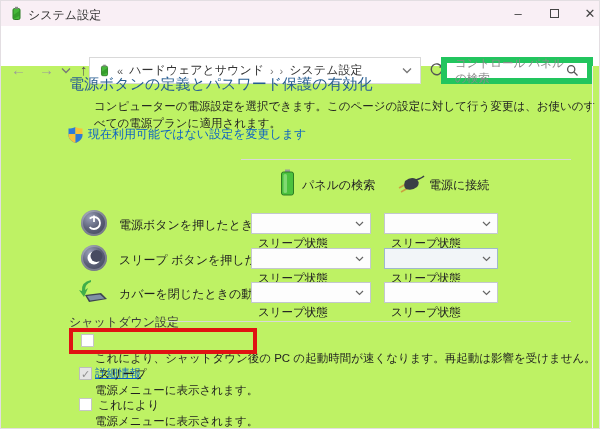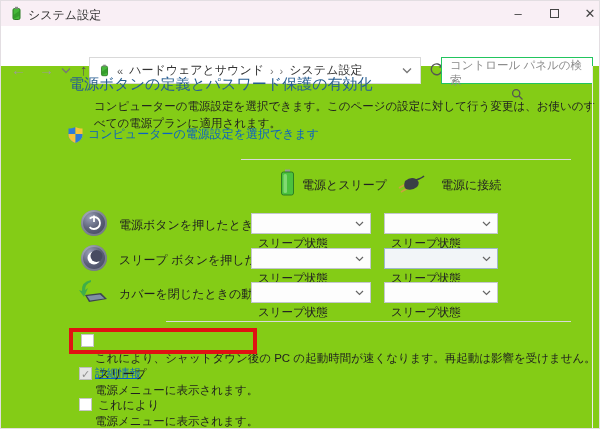--- a/index.html
+++ b/index.html
@@ -1,38 +1,38 @@
 <!DOCTYPE html>
 <html><head>
 <meta charset="utf-8">
 <style>
   * { margin:0; padding:0; box-sizing:border-box; }
   html,body { width:600px; height:429px; }
   body { font-family:"Liberation Sans","DejaVu Sans",sans-serif; background:#fff; }
-  #win { position:relative; width:600px; height:429px; background:#84cc16; border:1px solid #e3dee2; overflow:hidden; }
+  #win { position:relative; width:600px; height:429px; background:#bef264; border:1px solid #e3dee2; overflow:hidden; }
 
   
   .titlebar { position:absolute; left:0; top:0; width:100%; height:25px; background:#f9eff5; }
   .title-text { position:absolute; left:27px; top:6px; font-size:12px; color:#333; }
   .win-btn { position:absolute; top:0; width:34px; height:25px; text-align:center; line-height:24px; font-size:13px; color:#444; cursor:default; background:transparent; border:none; }
   .btn-min { left:500px; }
   .btn-max { left:536px; }
   .btn-close { left:572px; }
   .max-square { display:inline-block; width:9px; height:9px; border:1px solid #444; vertical-align:middle; margin-top:-2px; }
 
   
   .navbar { position:absolute; left:0; top:25px; width:100%; height:40px; background:#fff; }
   .nav-glyph { position:absolute; font-size:15px; color:#8a8a8a; }
   .addressbar { position:absolute; left:88px; top:31px; width:332px; height:27px; border:1px solid #d9d9d9; background:#fff; display:flex; align-items:center; padding:0 8px; gap:6px; }
   .crumb { font-size:12px; color:#333; white-space:nowrap; }
   .crumb-sep { font-size:11px; color:#777; }
   .crumb-prefix { font-size:11px; color:#555; }
   .flex-spacer { flex:1; }
   .refresh-wrap { position:absolute; left:427px; top:35px; }
-  .searchbox { position:absolute; left:440px; top:31px; width:152px; height:27px; border:1px solid #22c55e; background:#fff; display:flex; align-items:center; padding:0 8px;flex-direction:column; }
+  .searchbox { position:absolute; left:440px; top:31px; width:152px; height:27px; border:6px solid #22c55e; background:#fff; display:flex; align-items:center; padding:0 8px; }
   .search-ph { font-size:11.5px; color:#8a8a8a; flex:1; }
 
   
   .heading { position:absolute; left:68px; top:74px; font-size:15px; color:#275e92; }
   .intro { position:absolute; left:68px; top:97px; width:508px; font-size:11.5px; color:#1f1f1f; line-height:1.45;margin-left:25px; }
   .uac-row { position:absolute; left:67px; top:125px; display:flex; align-items:center; gap:5px; }
   .link { font-size:12px; color:#0b61c4; text-decoration:none; cursor:pointer; }
   .link-underline { text-decoration:underline; }
 
   .section-label { position:absolute; font-size:12px; color:#3a3a3a; }
@@ -115,39 +115,39 @@
   <div class="heading">電源ボタンの定義とパスワード保護の有効化</div>
   <div class="intro">コンピューターの電源設定を選択できます。このページの設定に対して行う変更は、お使いのすべての電源プランに適用されます。</div>
 
   <div class="uac-row">
     <svg width="15" height="16" viewBox="0 0 15 16">
       <path d="M7.5 0 C5 1.2 2.5 1.6 0.5 1.6 L0.5 8 C0.5 12 4 14.8 7.5 16 L7.5 0 Z" fill="#2f7cd6"></path>
       <path d="M7.5 0 C10 1.2 12.5 1.6 14.5 1.6 L14.5 8 C14.5 12 11 14.8 7.5 16 L7.5 0 Z" fill="#f7c33a"></path>
       <path d="M0.5 7 L7.5 7 L7.5 16 C4 14.8 0.5 12 0.5 8 Z" fill="#f7c33a"></path>
       <path d="M14.5 7 L7.5 7 L7.5 16 C11 14.8 14.5 12 14.5 8 Z" fill="#2f7cd6"></path>
     </svg>
-    <span class="link">コンピューターの電源設定を選択できます</span>
+    <span class="link">現在利用可能ではない設定を変更します</span>
   </div>
 
   <div class="hline" style="left:240px;top:158px;width:330px"></div>
 
   <svg style="position:absolute;left:279px;top:168px" width="15" height="27" viewBox="0 0 15 27">
     <rect x="5" y="0.5" width="5" height="3" fill="#9a9a9a"></rect>
     <rect x="1.5" y="3" width="12" height="23" rx="2" fill="#4bc23e" stroke="#2c7d24" stroke-width="1"></rect>
     <rect x="3.5" y="5" width="3.5" height="19" rx="1.5" fill="#8fe07f" opacity="0.8"></rect>
   </svg>
-  <span class="colhead-label" style="left:301px;top:176px">電源とスリープ</span>
+  <span class="colhead-label" style="left:301px;top:176px">パネルの検索</span>
 
   <svg style="position:absolute;left:394px;top:174px" width="30" height="19" viewBox="0 0 30 19">
     <line x1="4" y1="13" x2="11" y2="9" stroke="#c9a23f" stroke-width="1.6"></line>
     <line x1="6" y1="17" x2="13" y2="13" stroke="#c9a23f" stroke-width="1.6"></line>
     <path d="M10 6 Q16 1 21 4 Q26 7 22 12 Q17 16 11 14 Q8 12 10 6 Z" fill="#3a3f45"></path>
     <path d="M21 5 Q27 3 29 1" fill="none" stroke="#3a3f45" stroke-width="1.6"></path>
   </svg>
-  <span class="colhead-label" style="left:440px;top:176px">電源に接続</span>
+  <span class="colhead-label" style="left:428px;top:176px">電源に接続</span>
 
   <div class="round-icon" style="left:80px;top:209px">
     <svg width="26" height="26" viewBox="0 0 26 26">
       <circle cx="13" cy="13" r="6" fill="none" stroke="#fff" stroke-width="1.8" stroke-dasharray="28 9" stroke-dashoffset="-23"></circle>
       <line x1="13" y1="5.5" x2="13" y2="12" stroke="#fff" stroke-width="1.8"></line>
     </svg>
   </div>
   <span class="row-label" style="left:118px;top:216px">電源ボタンを押したときの動作:</span>
   <div class="selectbox" style="left:250px;top:212px">
     <span class="val">スリープ状態</span>
@@ -194,20 +194,21 @@
         <polyline points="1,1 4.5,4.5 8,1" fill="none" stroke="#666" stroke-width="1.2"></polyline>
       </svg>
   </div>
   <div class="selectbox sel-col2" style="left:383px;top:281px">
     <span class="val">スリープ状態</span>
     <svg width="9" height="6" viewBox="0 0 9 6">
         <polyline points="1,1 4.5,4.5 8,1" fill="none" stroke="#666" stroke-width="1.2"></polyline>
       </svg>
   </div>
 
+  <div class="section-label" style="left:68px;top:313px">シャットダウン設定</div>
   <div class="hline" style="left:165px;top:320px;width:405px"></div>
 
   <div class="red-annotation"></div>
 
   <div class="checkbox" style="left:80px;top:333px;border-color:#c6c6c6"></div>
   <div class="cb-sub" style="left:94px;top:350px">
     <span>これにより、シャットダウン後の PC の起動時間が速くなります。再起動は影響を受けません。</span><span class="link link-underline" style="font-size:11.5px">詳細情報</span>
   </div>
 
   <div class="checkbox disabled" style="left:78px;top:366px">✓</div>

